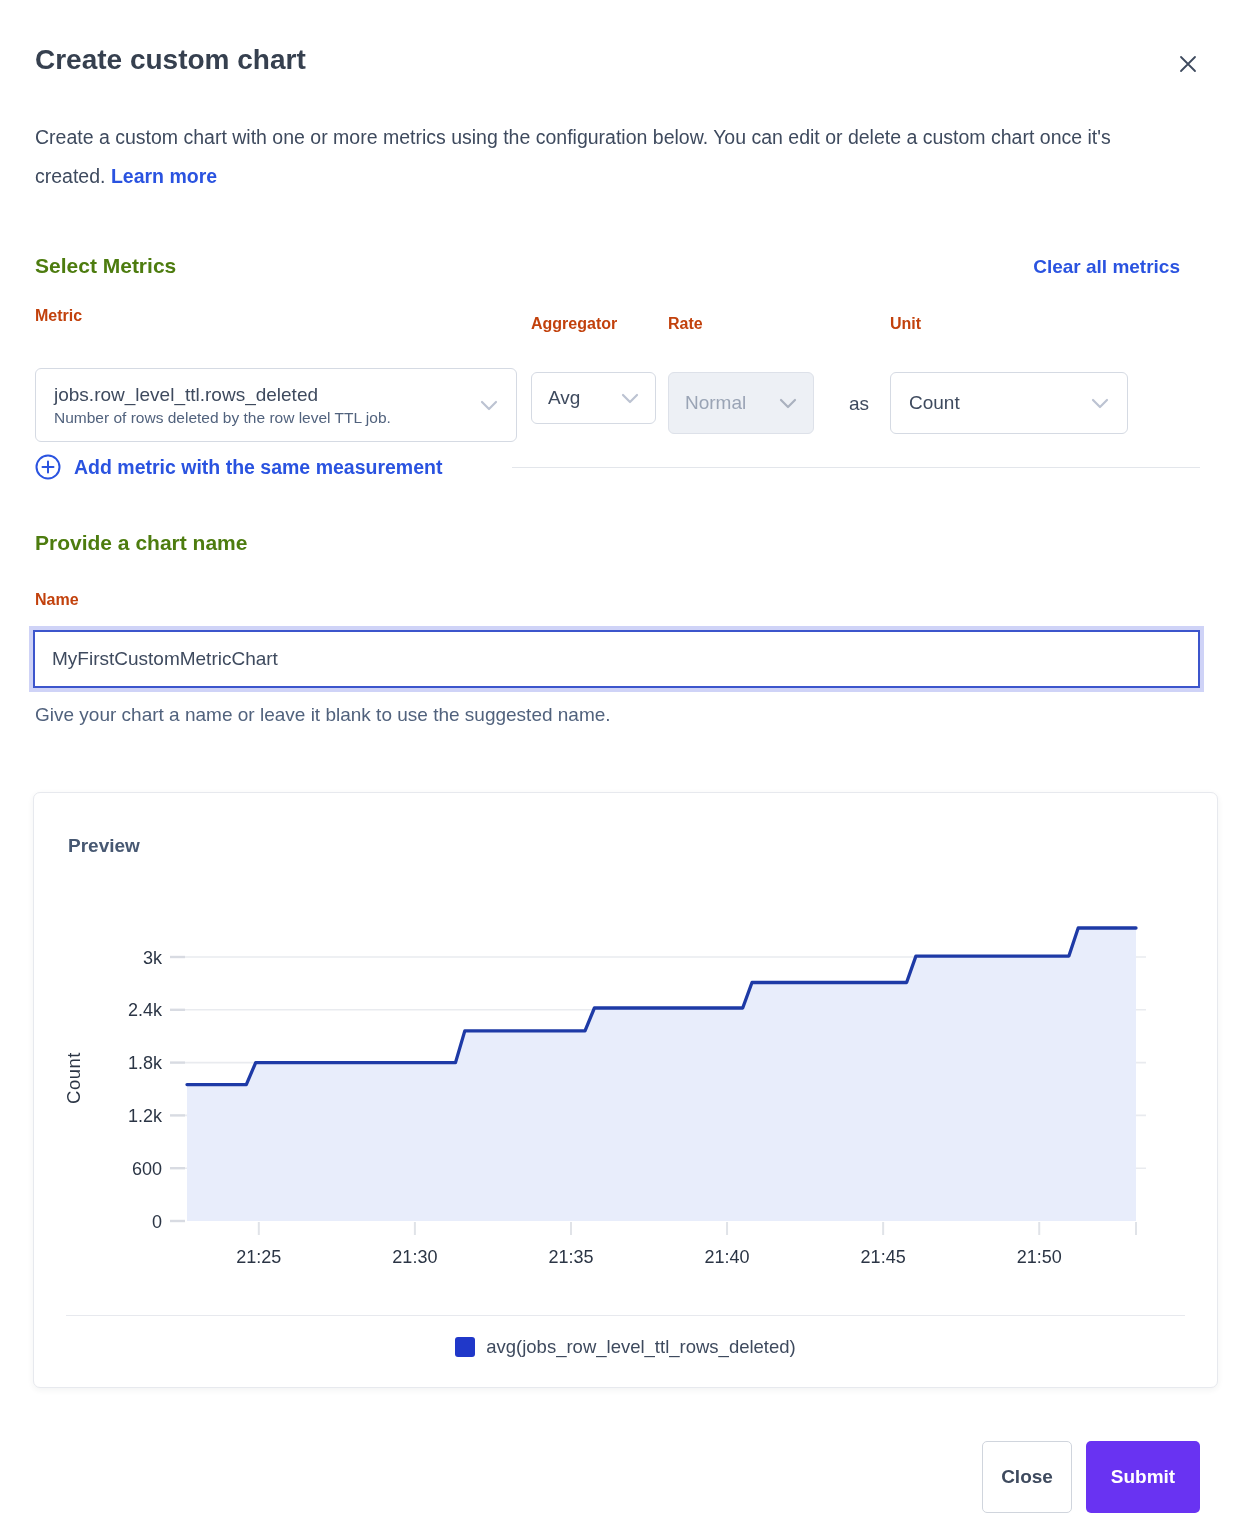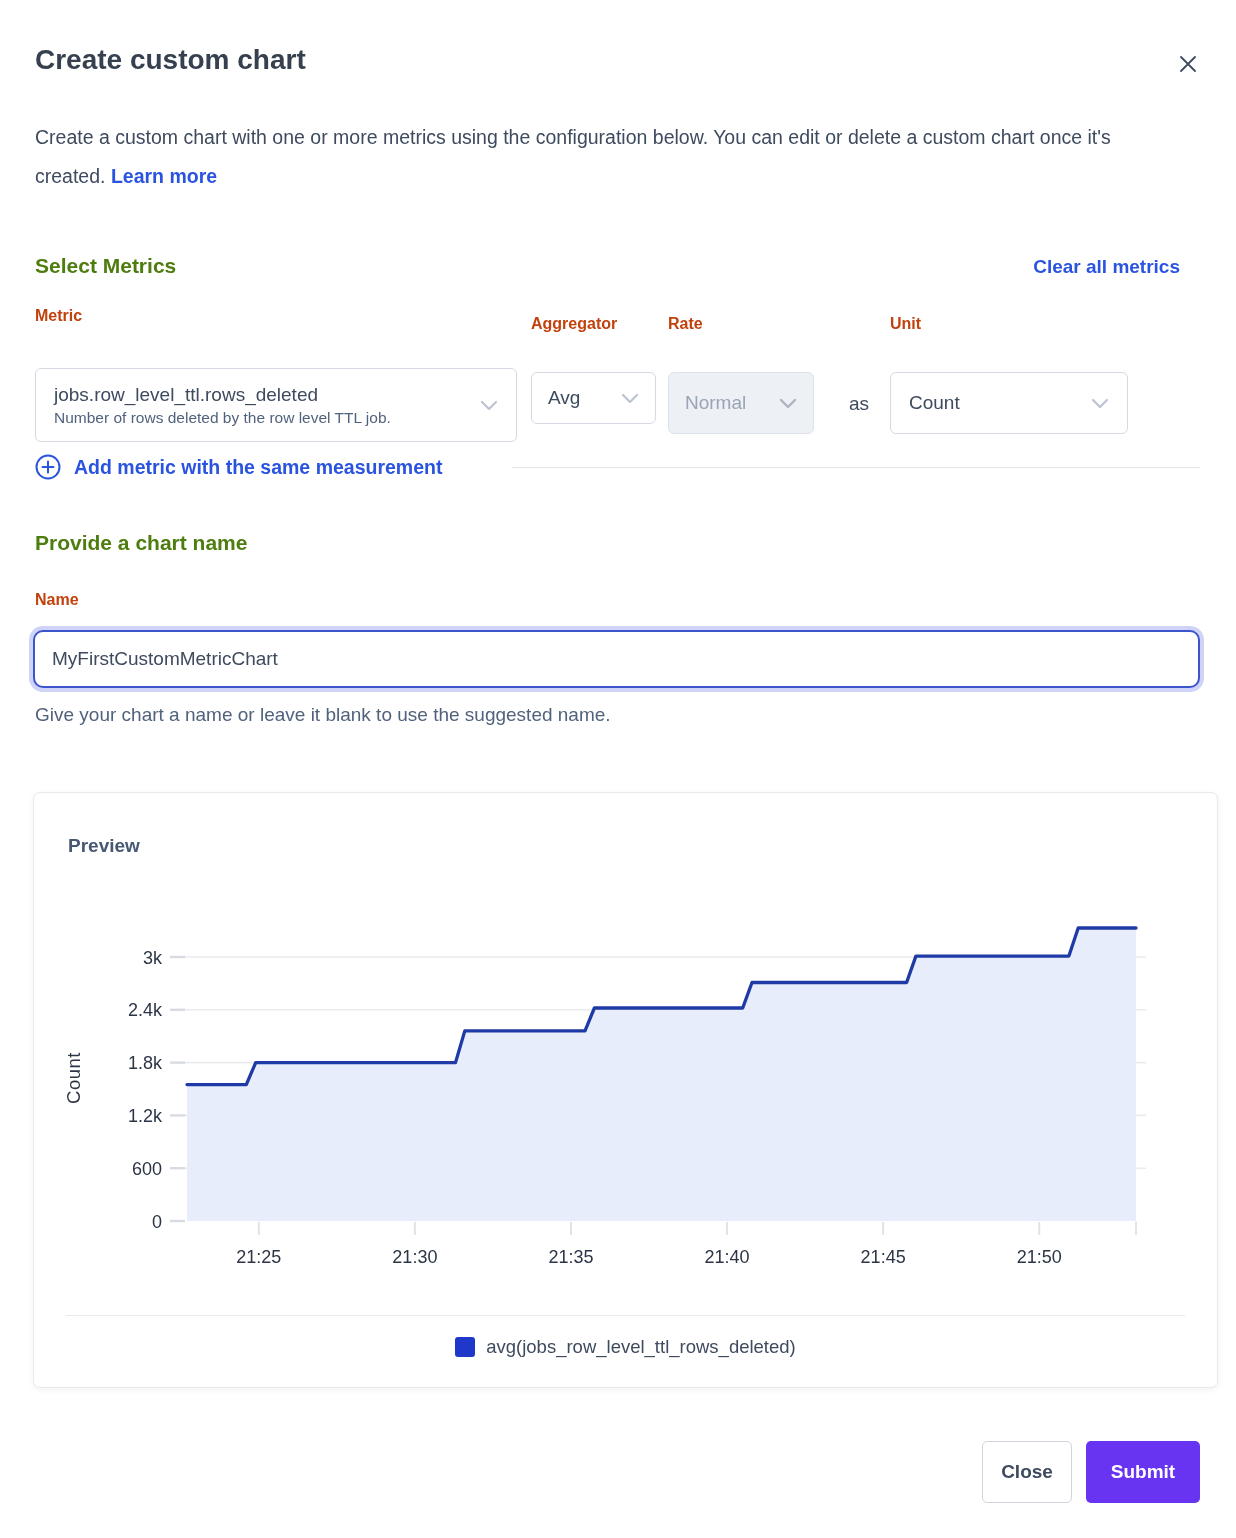--- a/index.html
+++ b/index.html
@@ -24,33 +24,33 @@
   .metric-main { font-size:19px; color:#3e4a5e; }
   .metric-desc { font-size:15.5px; color:#51627d; }
   .agg-select  { left:531px; top:352px; width:125px; height:52px; padding:0 16px; font-size:19px; }
   .rate-select { left:668px; top:352px; width:146px; height:62px; padding:0 16px; font-size:19px; background:#edf0f5; border-color:#dde1e9; color:#9aa4b5; cursor:default; }
   .unit-select { left:890px; top:352px; width:238px; height:62px; padding:0 18px; font-size:19px; }
   .as-label { position:absolute; left:849px; top:393px; font-size:19px; color:#3e4a5e; }
 
   .add-metric { position:absolute; left:35px; top:454px; display:flex; align-items:center; gap:13px; font-size:19.5px; background:none; border:none; cursor:pointer; }
   .metric-divider { position:absolute; left:512px; right:36px; top:467px; height:1px; background:#e3e6eb; }
 
-  .name-input { position:absolute; left:33px; top:630px; width:1167px; height:58px; border:2px solid #3c55cc; border-radius:10px; box-shadow:0 0 0 4px rgba(130,140,235,0.38); padding:16px 17px; font-size:19px; color:#3e4a5e; font-family:"Liberation Sans", sans-serif; outline:none; }
+  .name-input { position:absolute; left:33px; top:630px; width:1167px; height:58px; border:2px solid #3c55cc; border-radius:0; box-shadow:0 0 0 4px rgba(130,140,235,0.38); padding:16px 17px; font-size:19px; color:#3e4a5e; font-family:"Liberation Sans", sans-serif; outline:none; }
   .helper { position:absolute; left:35px; top:704px; font-size:19px; color:#51627d; }
 
   .preview-card { position:absolute; left:33px; top:792px; width:1185px; height:596px; background:#fff; border:1px solid #e7e9ee; border-radius:7px; box-shadow:0 2px 6px rgba(33,43,54,0.06); }
   .preview-heading { position:absolute; left:34px; top:42px; font-size:19px; font-weight:700; color:#475872; }
   .chart-svg { position:absolute; left:0; top:0; width:1183px; height:594px; }
   .legend-divider { position:absolute; left:32px; right:32px; top:522px; height:1px; background:#e7e9ee; }
   .legend-row { position:absolute; left:0; right:0; top:543px; display:flex; align-items:center; justify-content:center; gap:11px; }
   .legend-swatch { width:20px; height:20px; border-radius:3px; }
   .legend-label { font-size:18.5px; color:#3e4a5e; }
 
   .footer { position:absolute; right:36px; top:1441px; display:flex; gap:14px; }
-  .btn { height:62px; border-radius:5px; font-size:19px; font-weight:700; font-family:"Liberation Sans", sans-serif; cursor:pointer; display:flex; align-items:center; justify-content:center; }
+  .btn { height:72px; border-radius:5px; font-size:19px; font-weight:700; font-family:"Liberation Sans", sans-serif; cursor:pointer; display:flex; align-items:center; justify-content:center; }
   .btn-close { width:90px; background:#fff; border:1px solid #d0d5dd; color:#3e4a5e; }
   .btn-submit { width:114px; border:none; color:#fff; }
 </style>
 </head>
 <body>
 
 <div class="modal">
 
   <div class="title">Create custom chart</div>
 

